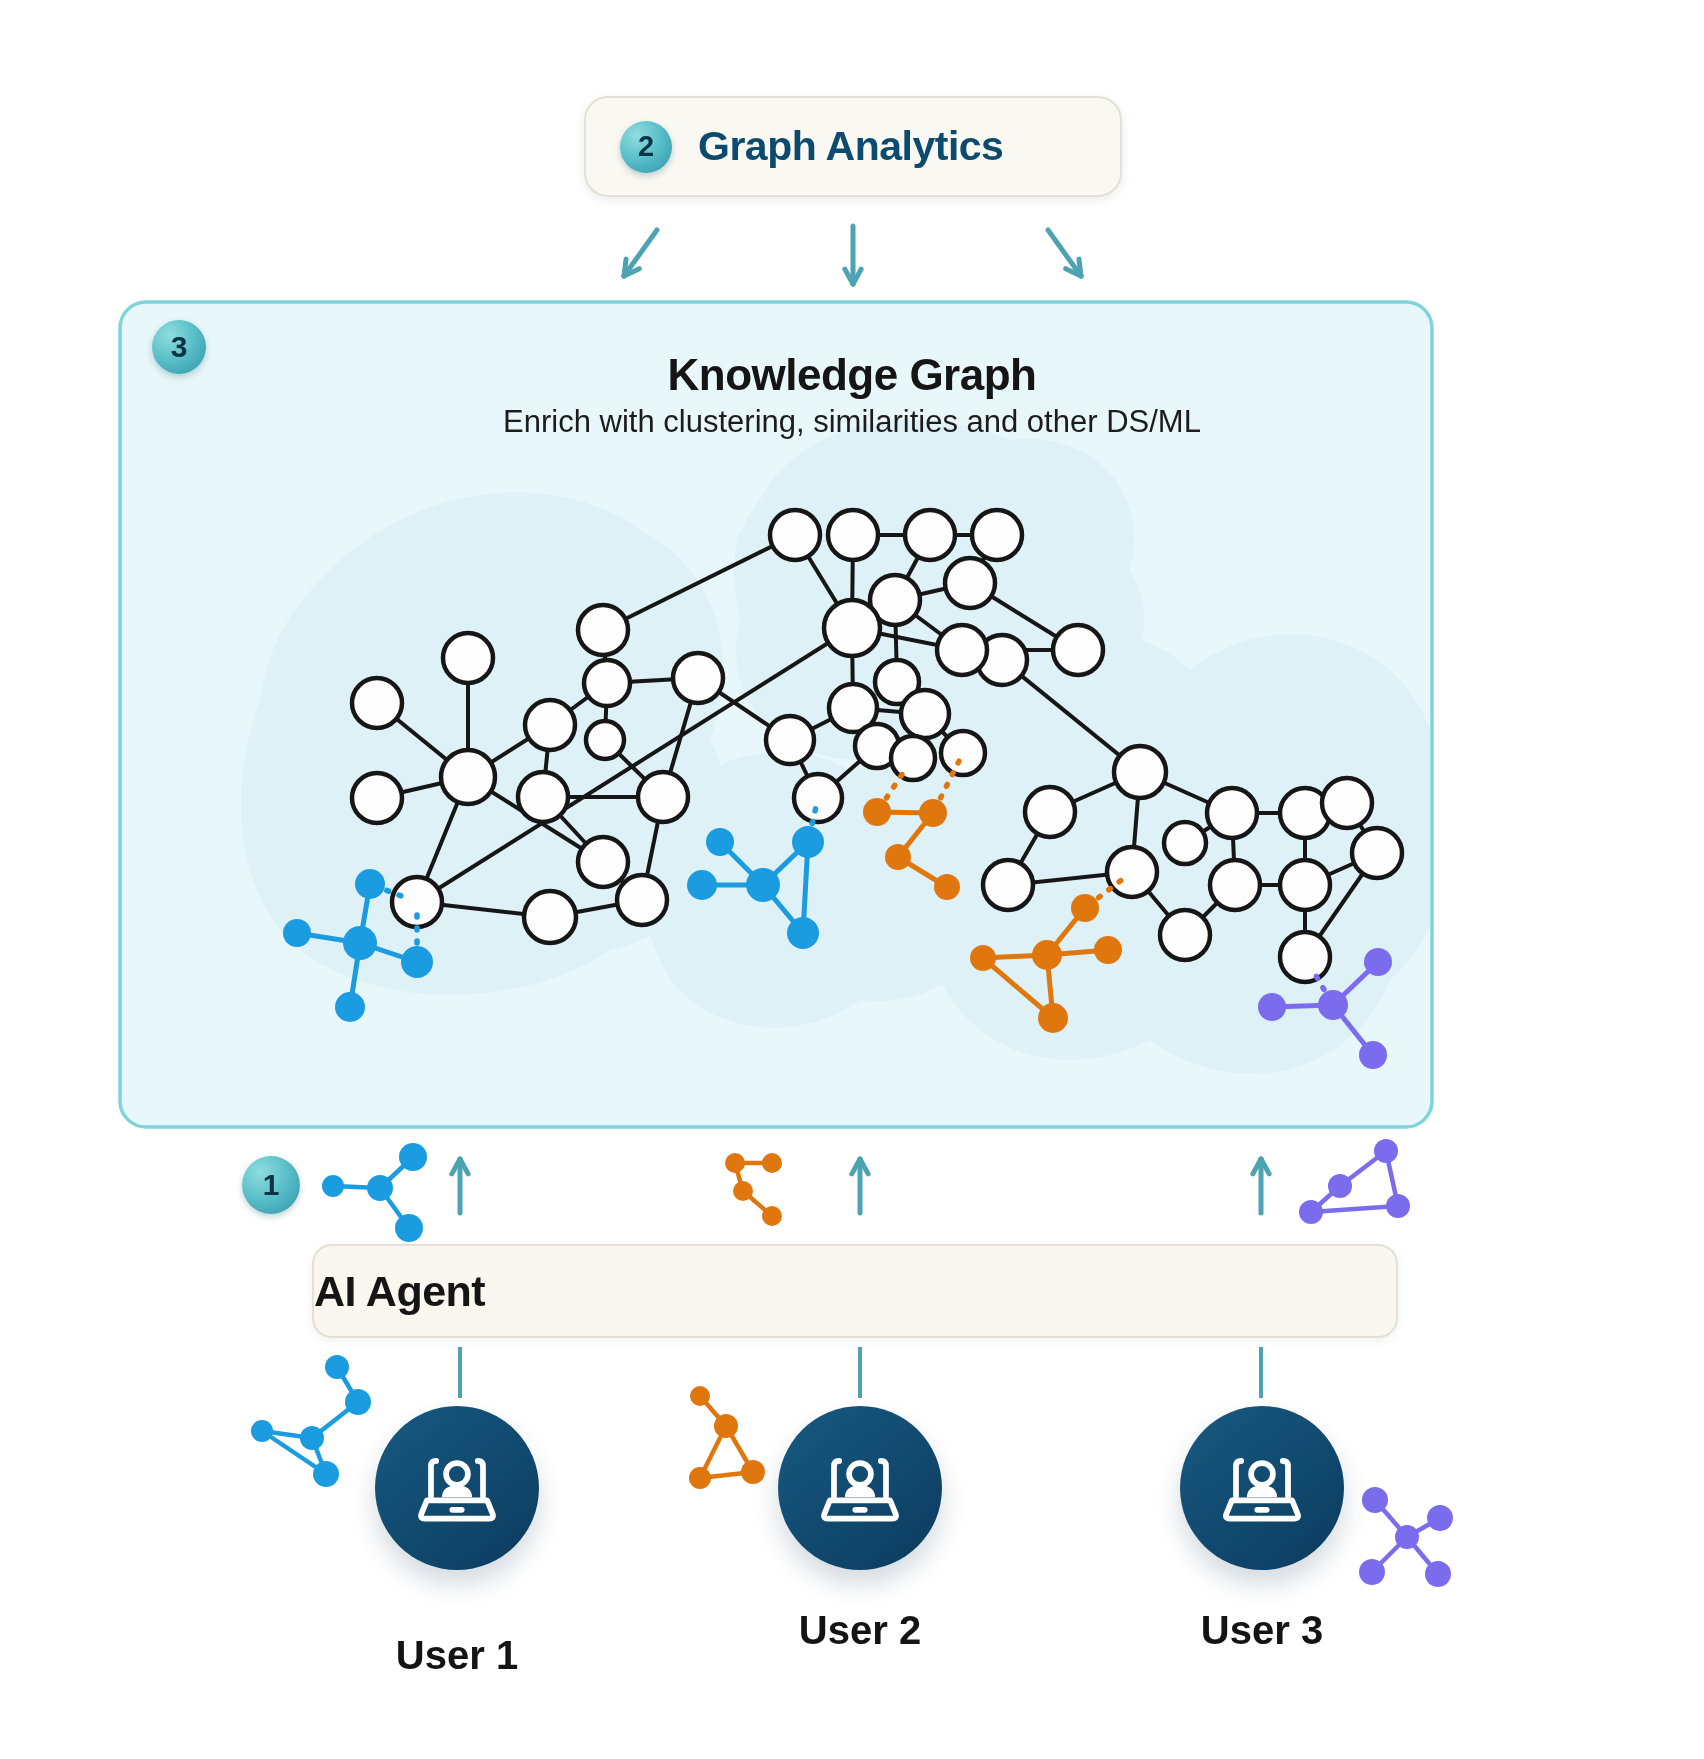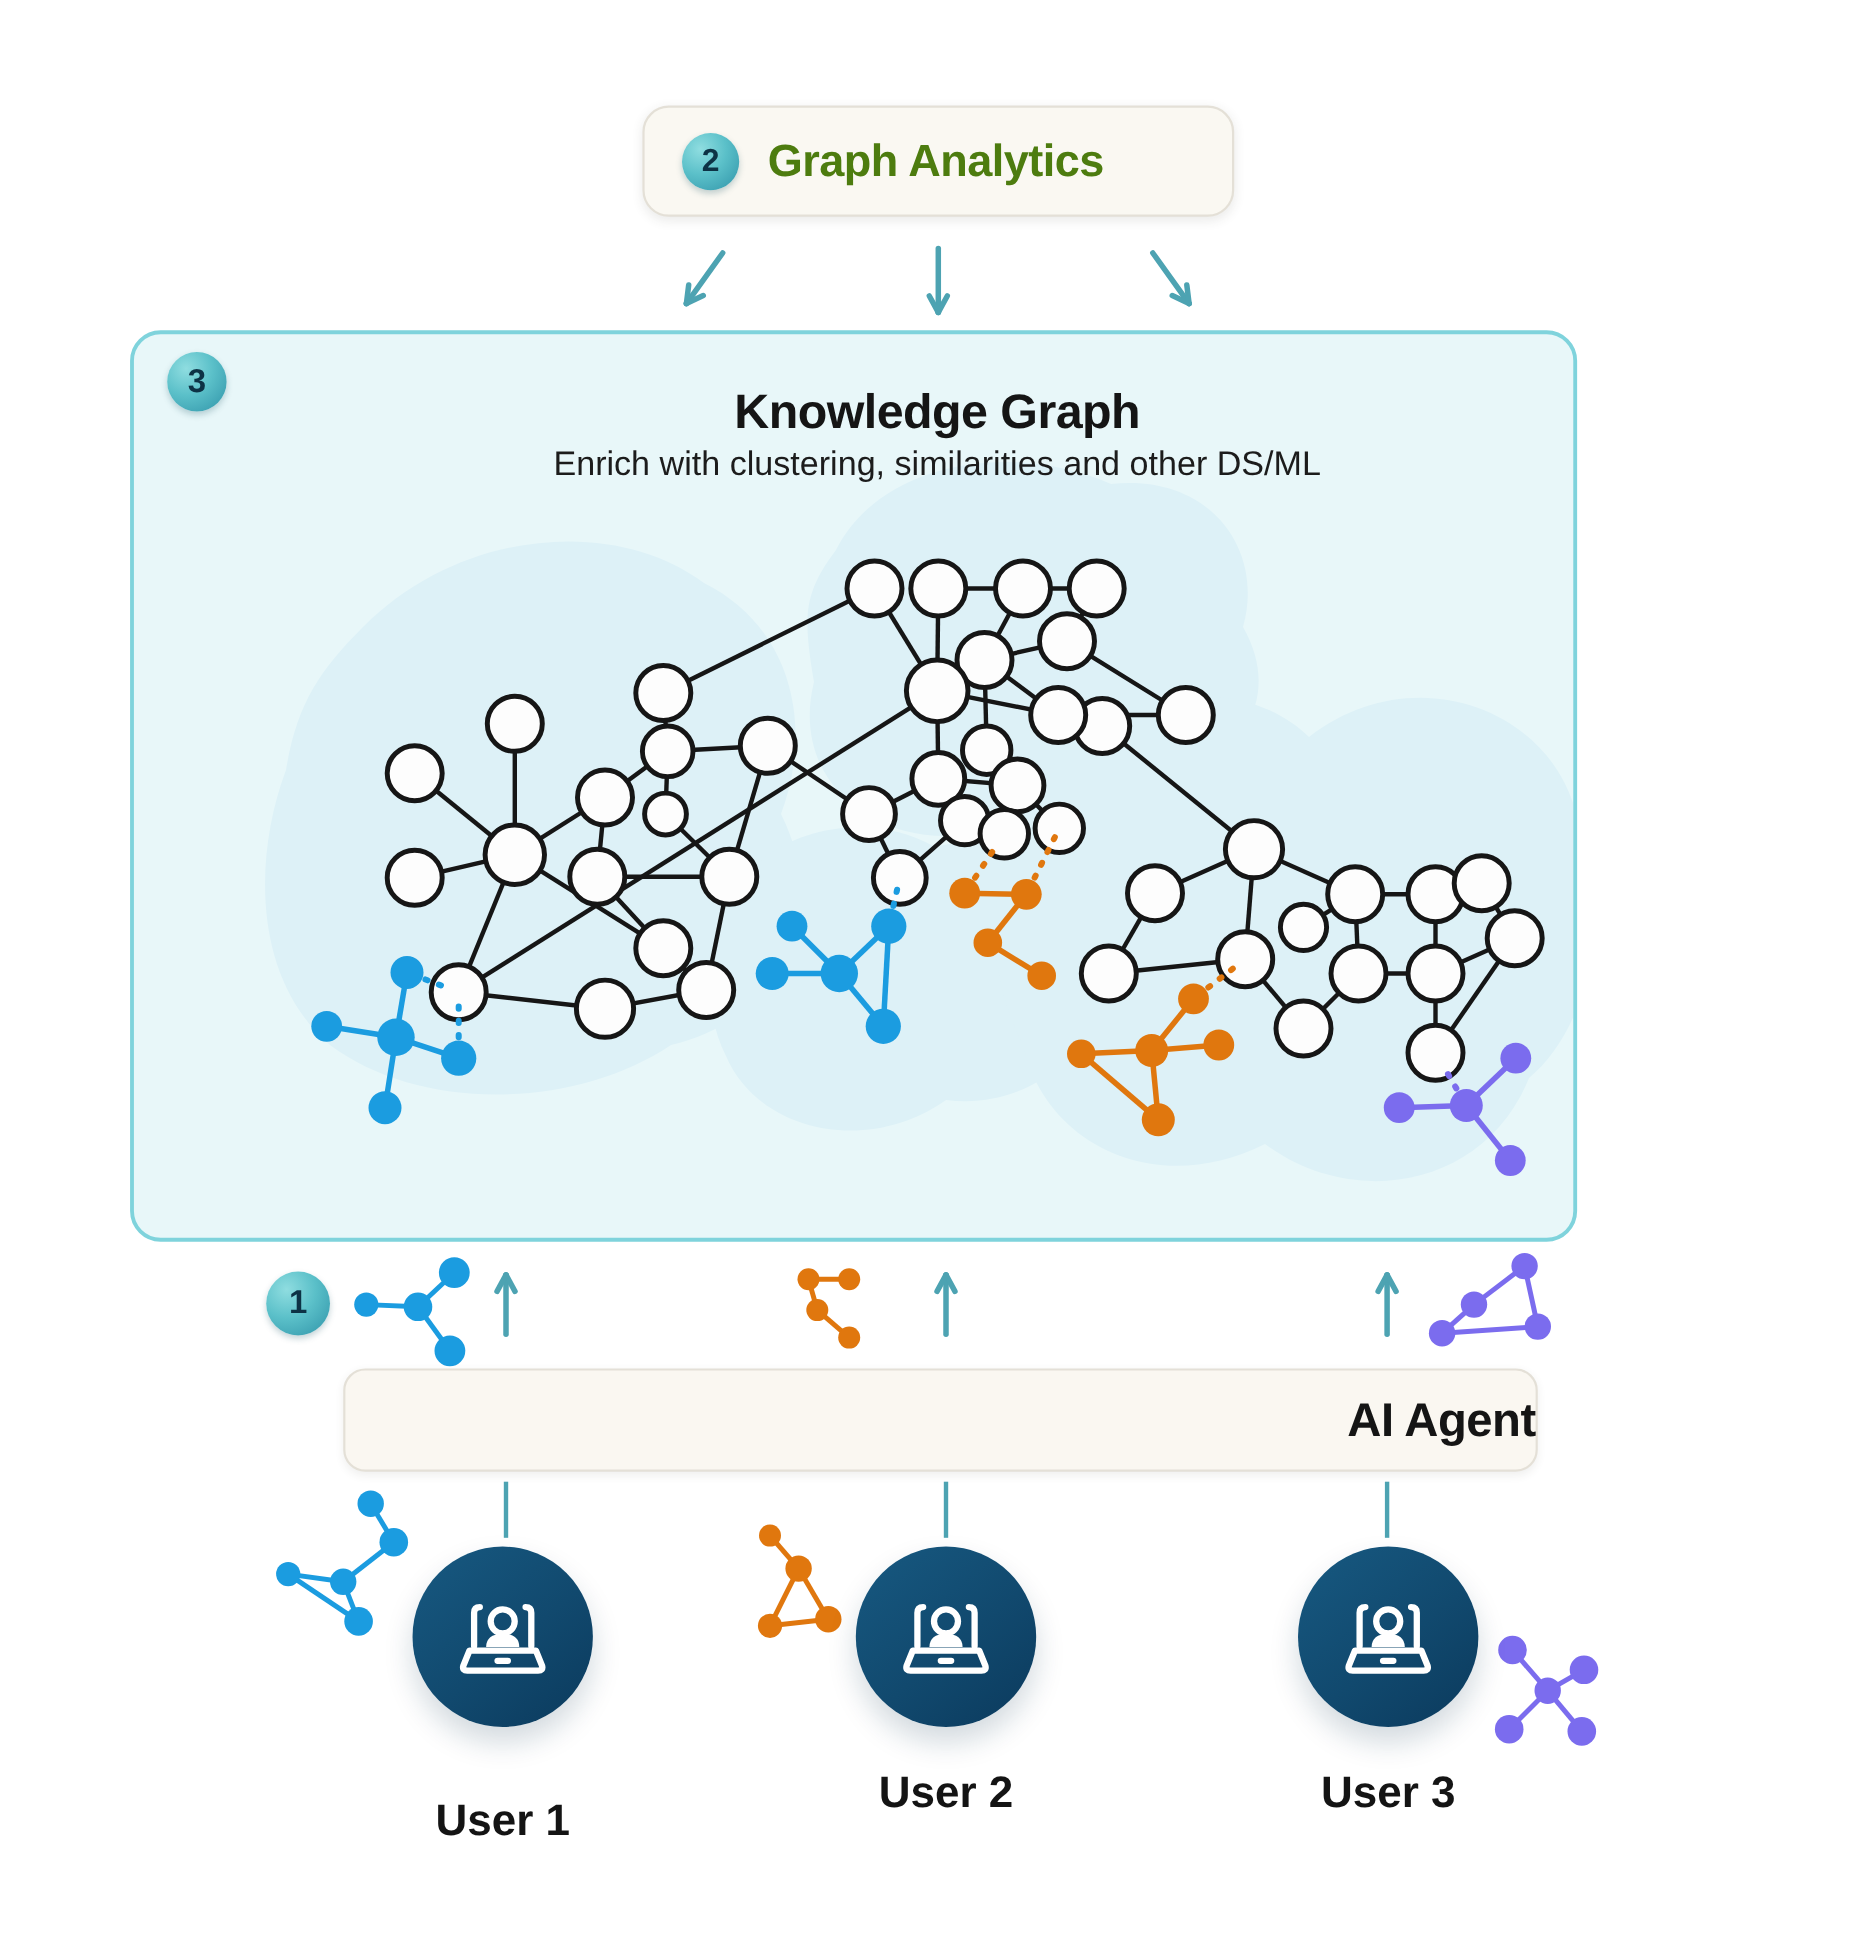--- a/index.html
+++ b/index.html
@@ -10,30 +10,30 @@
     border-radius:50%;
     background:radial-gradient(circle at 32% 28%, #8fdde0 0%, #5bc0c9 45%, #2f93a8 100%);
     color:#0d3245;font-weight:700;display:flex;align-items:center;justify-content:center;
     box-shadow:0 3px 6px rgba(20,80,95,.25);
   }
   #pill{
     left:584px;top:96px;width:538px;height:101px;border-radius:24px;
     background:#faf8f2;border:2px solid #e4e0d7;box-shadow:0 3px 10px rgba(60,60,50,.10);
     display:flex;align-items:center;padding-left:34px;box-sizing:border-box;gap:26px;
   }
-  #pill-label{font-size:41px;font-weight:700;color:#4d7c0f;letter-spacing:-0.5px;}
+  #pill-label{font-size:41px;font-weight:700;color:#0c4a6e;letter-spacing:-0.5px;}
   #badge-2{width:52px;height:52px;font-size:29px;}
   #badge-3{left:152px;top:320px;width:54px;height:54px;font-size:30px;}
   #badge-1{left:242px;top:1156px;width:58px;height:58px;font-size:30px;}
   #kg-title{left:0;top:350px;width:1704px;text-align:center;font-size:44px;font-weight:700;color:#151515;letter-spacing:-0.5px;}
   #kg-subtitle{left:0;top:404px;width:1704px;text-align:center;font-size:31px;font-weight:400;color:#1c1c1c;}
   #agent-bar{
     left:312px;top:1244px;width:1082px;height:90px;border-radius:20px;
     background:#faf7f1;border:2px solid #e4e0d7;box-shadow:0 3px 8px rgba(60,60,50,.08);
-    display:flex;align-items:center;justify-content:flex-end;
+    display:flex;align-items:center;justify-content:flex-start;
   }
   #agent-label{font-size:43px;font-weight:700;color:#151515;letter-spacing:-0.5px;}
   .user-avatar{
     width:164px;height:164px;border-radius:50%;
     background:linear-gradient(140deg,#175981 0%,#11496e 55%,#0b3a5d 100%);
     display:flex;align-items:center;justify-content:center;
     box-shadow:0 14px 26px rgba(10,50,80,.18);
   }
   .user-label{width:260px;text-align:center;font-size:40px;font-weight:700;color:#141414;}
 </style>

